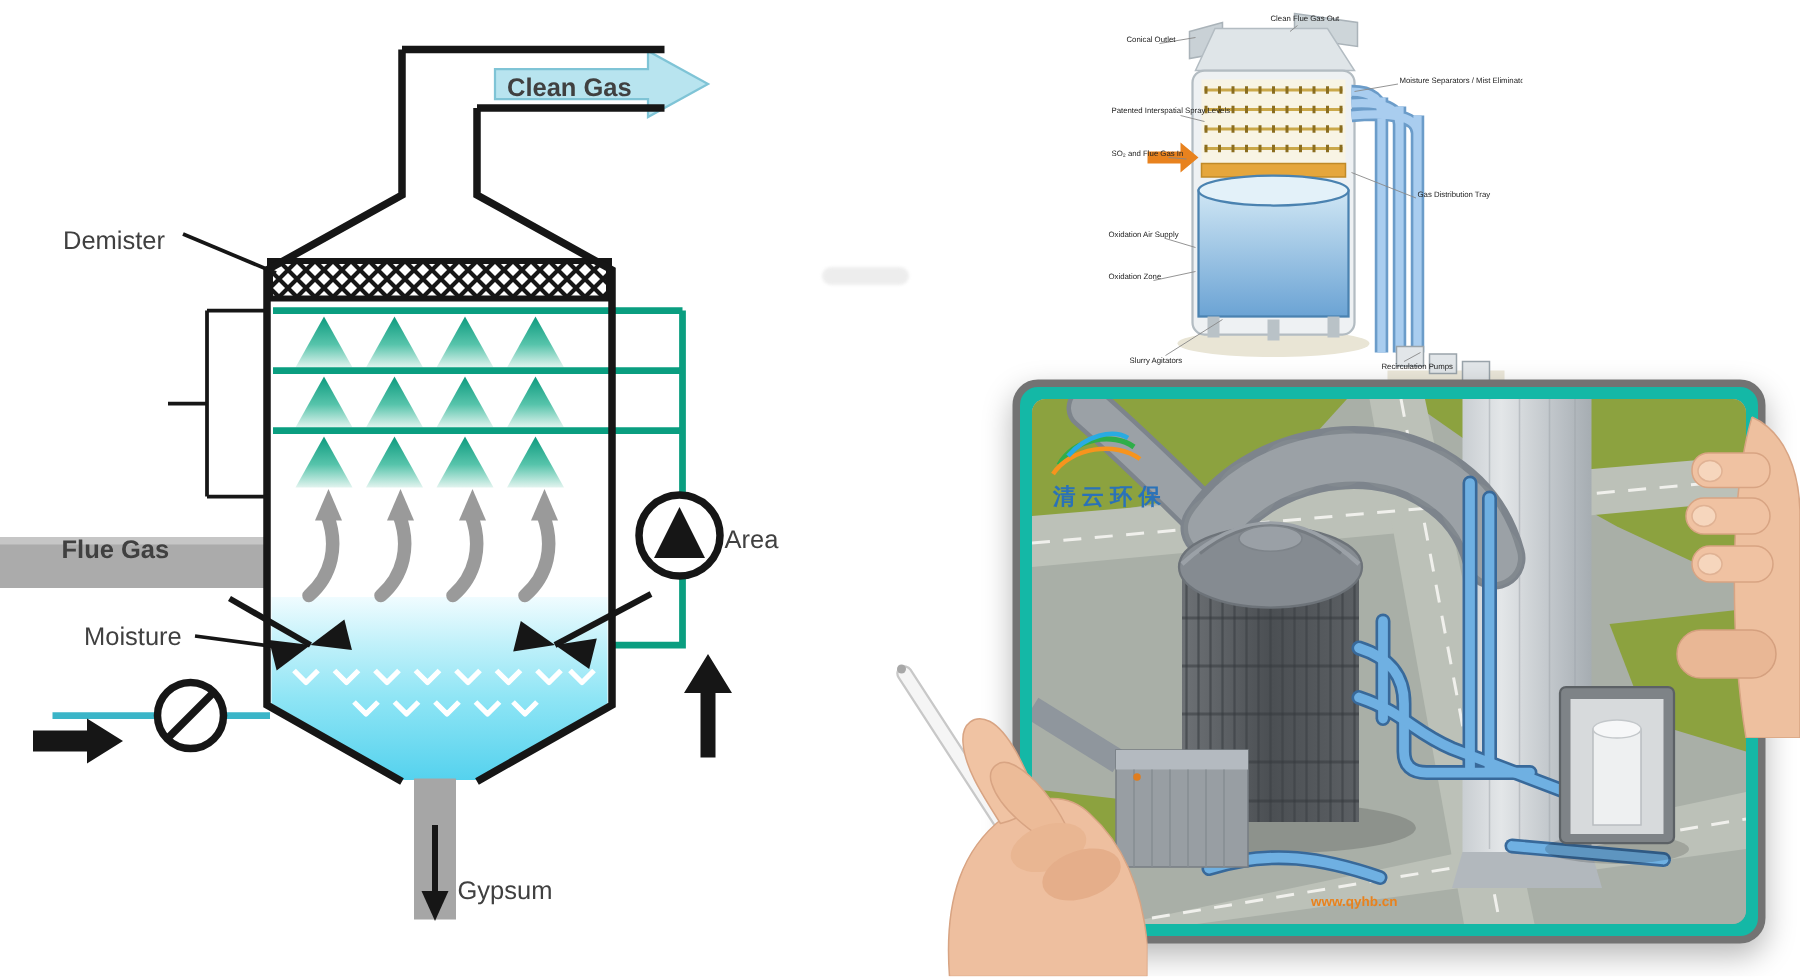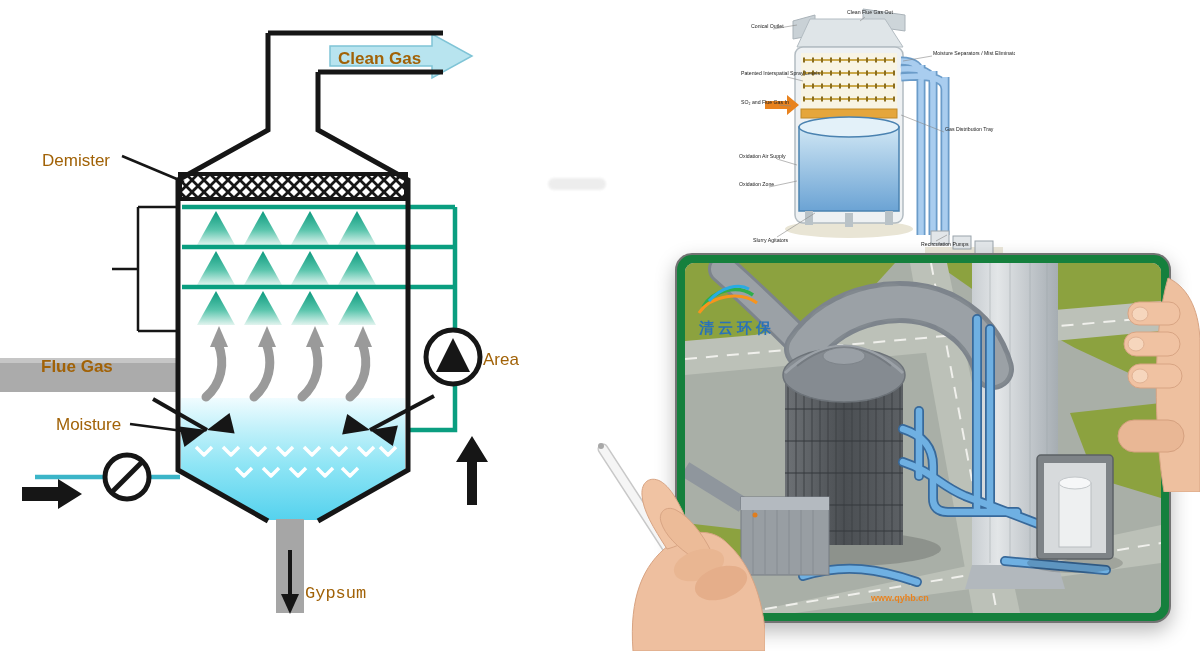--- a/index.html
+++ b/index.html
@@ -1,25 +1,25 @@
 <!DOCTYPE html>
 <html><head>
 <meta charset="utf-8">
 <style>
   html,body{margin:0;padding:0;background:#fff;}
   body{font-family:"Liberation Sans",sans-serif;}
   #stage{position:relative;width:1200px;height:651px;background:#fff;overflow:hidden;}
   .abs{position:absolute;}
   svg{display:block;}
-  .lbl{position:absolute;font-size:17px;color:#a16207;line-height:1.25;white-space:pre-line;}
+  .lbl{position:absolute;font-size:17px;color:#404040;line-height:1.25;white-space:pre-line;}
   .center{text-align:center;}
   .bold{font-weight:bold;}
   .semibold{font-weight:600;}
-  #tablet{position:absolute;left:675px;top:253px;width:492px;height:366px;background:#15803d;
-          border-radius:17px;box-shadow:0 8px 20px rgba(0,0,0,.28);border:2px solid #737373;}
+  #tablet{position:absolute;left:675px;top:253px;width:492px;height:366px;background:#14b8a6;
+          border-radius:17px;box-shadow:0 8px 20px rgba(0,0,0,.28);border:5px solid #737373;}
   #screen{position:absolute;left:8px;top:8px;width:476px;height:350px;border-radius:9px;overflow:hidden;background:#9aa89c;}
   .smudge{position:absolute;left:548px;top:178px;width:58px;height:12px;background:#d9d9d9;opacity:.45;border-radius:6px;filter:blur(1px);}
 </style>
 </head>
 <body>
 
 <div id="stage">
 
   <svg class="abs" style="left:0;top:0" width="560" height="651" viewBox="0 0 560 651">
     <defs>
@@ -129,21 +129,21 @@
       <line x1="290" y1="550" x2="290" y2="596" stroke="#161616" stroke-width="4"></line>
       <polygon points="281,594 299,594 290,614" fill="#161616"></polygon>
     </g>
   </svg>
 
   <div class="lbl bold" style="left:338px;top:48px;">Clean Gas</div>
   <div class="lbl" style="left:42px;top:150px;">Demister</div>
   <div class="lbl semibold" style="left:41px;top:356px;">Flue Gas</div>
   <div class="lbl" style="left:483px;top:349px;">Area</div>
   <div class="lbl" style="left:56px;top:414px;">Moisture</div>
-  <div class="lbl" style="left:305px;top:583px;font-family:Liberation Mono, monospace;">Gypsum</div>
+  <div class="lbl" style="left:305px;top:583px;">Gypsum</div>
 
   <div class="smudge"></div>
 
   <svg class="abs" style="left:735px;top:5px" width="280" height="255" viewBox="0 0 280 255">
     <defs>
       <linearGradient id="tankG" x1="0" y1="0" x2="0" y2="1">
         <stop offset="0" stop-color="#cfe6f4"></stop>
           <stop offset="1" stop-color="#6ba3d4"></stop>
       </linearGradient>
     </defs>

